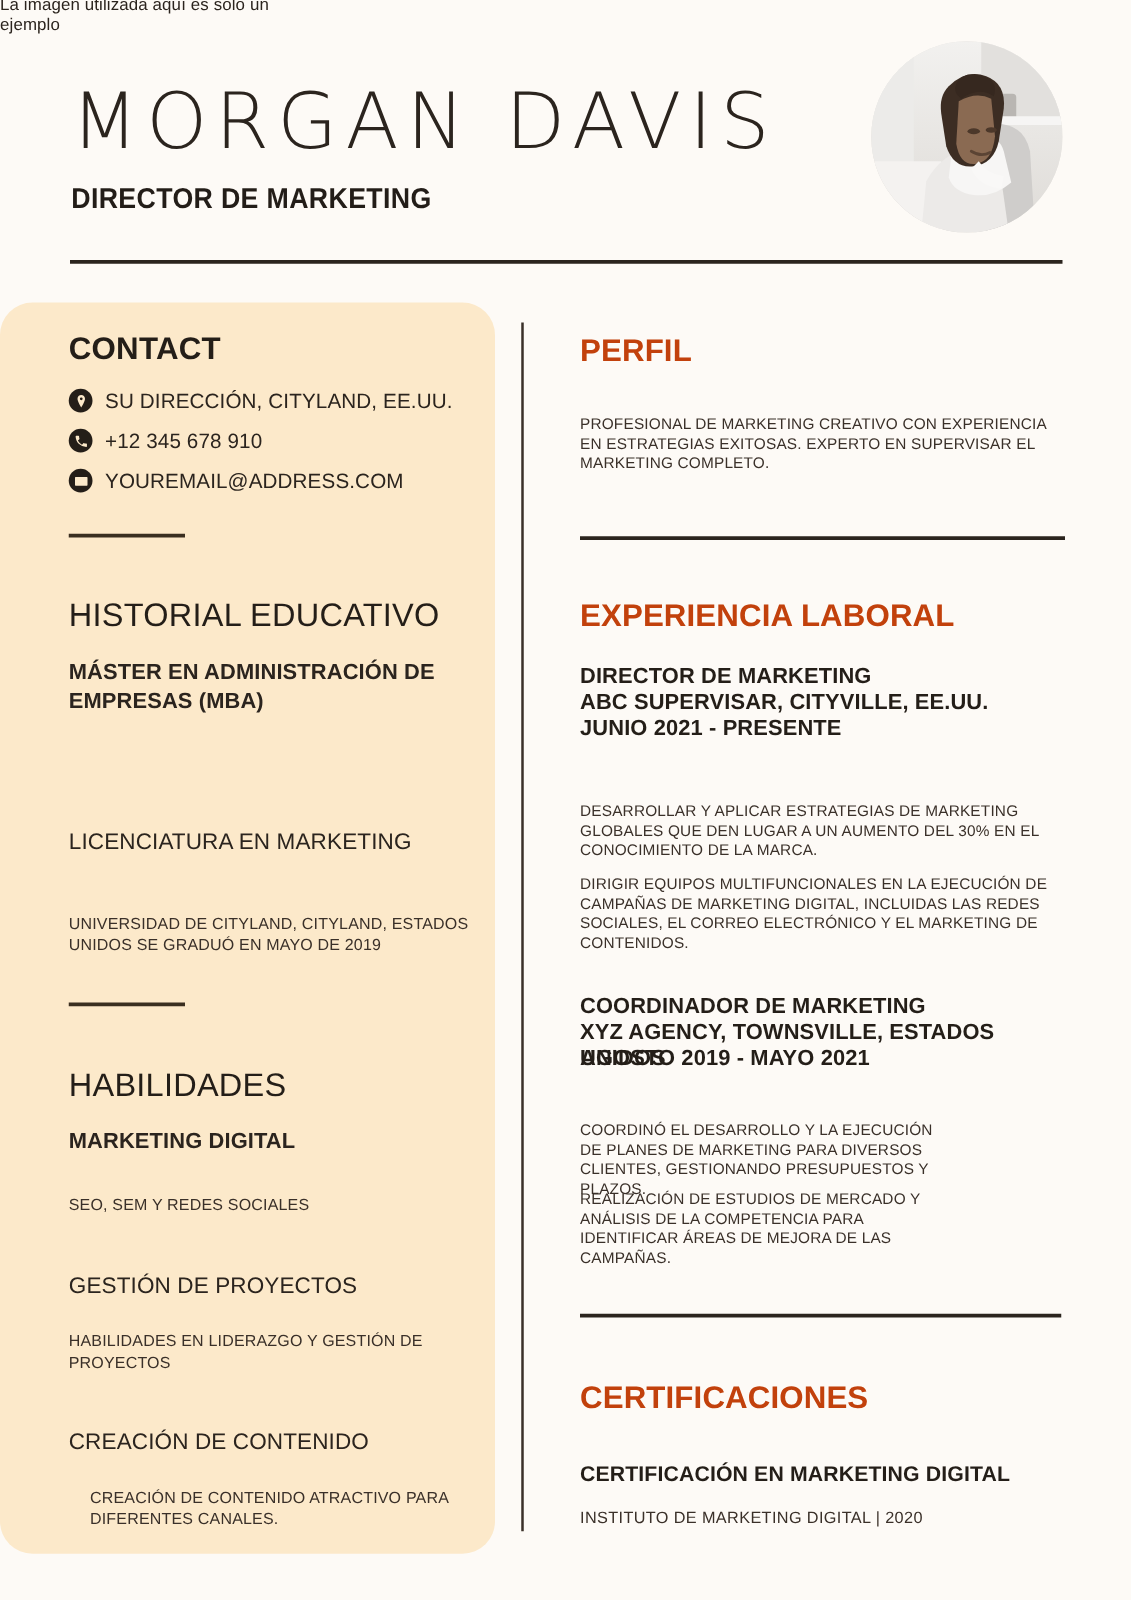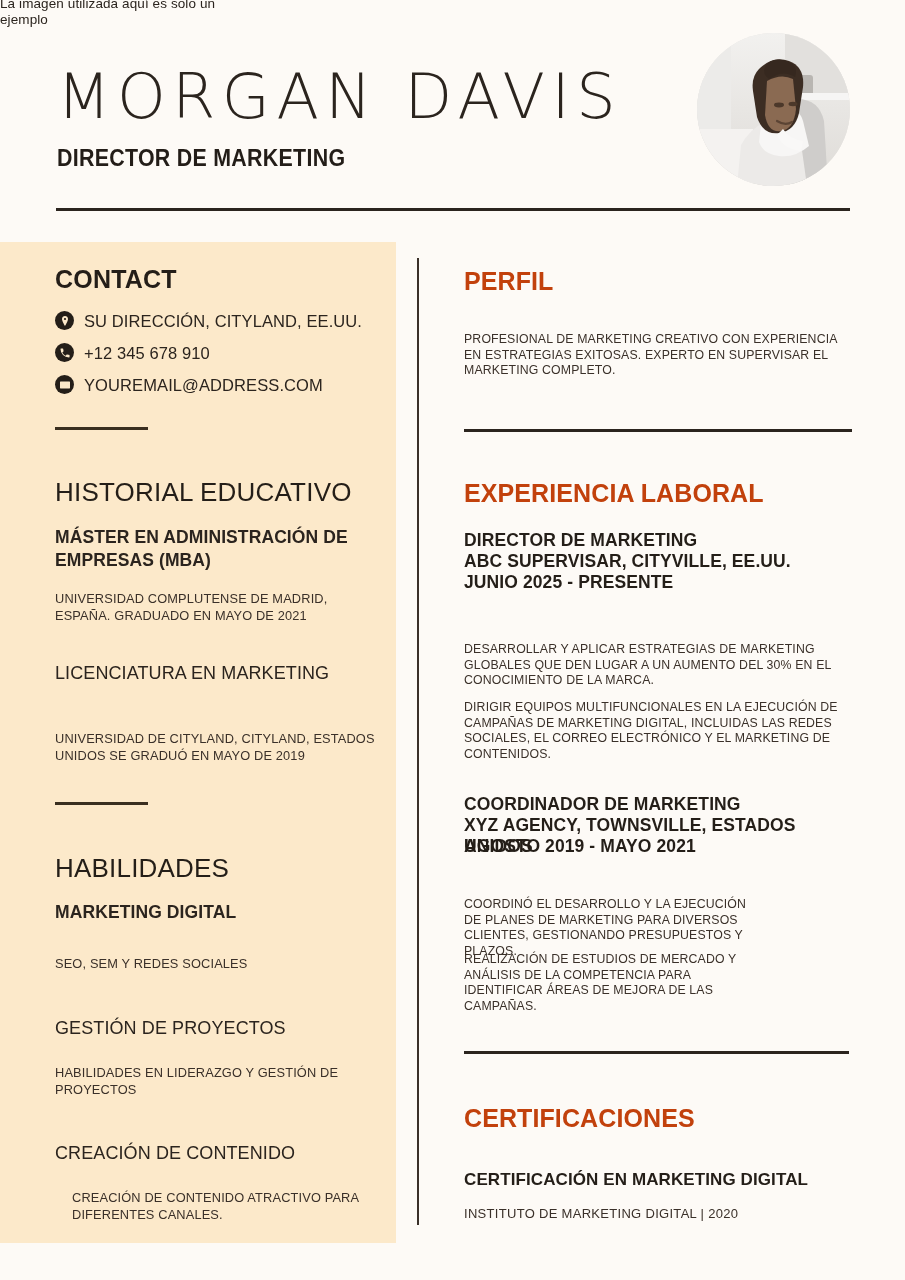--- a/index.html
+++ b/index.html
@@ -87,20 +87,21 @@
   }
 
   
   .left-panel {
     position: absolute;
     left: 0;
     top: 242px;
     width: 396px;
     height: 1001px;
     background: #fce9ca;
+    border-radius: 26px;
   }
 
   .left-inner { position: relative; width: 100%; height: 100%; }
 
   .sec-head {
     position: absolute;
     font-family: "Liberation Sans", sans-serif;
     font-weight: bold;
     font-size: 25px;
     line-height: 28px;
@@ -325,21 +326,20 @@
           </span>
           <span class="ctext">YOUREMAIL@ADDRESS.COM</span>
         </div>
       </div>
 
       <div class="short-rule" style="top:185px;"></div>
 
       <div class="sec-head light" style="left:55px; top:236px;">HISTORIAL EDUCATIVO</div>
 
       <div class="item-title bold" style="left:55px; top:284px; width:300px;">MÁSTER EN ADMINISTRACIÓN DE EMPRESAS (MBA)</div>
-      <div class="item-body" style="left:55px; top:348px; width:290px;">UNIVERSIDAD COMPLUTENSE DE MADRID, ESPAÑA. GRADUADO EN MAYO DE 2021</div>
 
       <div class="item-title" style="left:55px; top:420px; width:320px;">LICENCIATURA EN MARKETING</div>
       <div class="item-body" style="left:55px; top:488px; width:320px;">UNIVERSIDAD DE CITYLAND, CITYLAND, ESTADOS UNIDOS SE GRADUÓ EN MAYO DE 2019</div>
 
       <div class="short-rule" style="top:560px;"></div>
 
       <div class="sec-head light" style="left:55px; top:612px;">HABILIDADES</div>
 
       <div class="item-title bold" style="left:55px; top:659px; width:320px;">MARKETING DIGITAL</div>
       <div class="item-body" style="left:55px; top:713px; width:320px;">SEO, SEM Y REDES SOCIALES</div>
@@ -360,21 +360,21 @@
 
       <div class="r-head" style="top:25px;">PERFIL</div>
       <div class="r-body" style="top:90px; width:392px;">PROFESIONAL DE MARKETING CREATIVO CON EXPERIENCIA EN ESTRATEGIAS EXITOSAS. EXPERTO EN SUPERVISAR EL MARKETING COMPLETO.</div>
 
       <div class="r-rule" style="top:187px; width:388px;"></div>
 
       <div class="r-head" style="top:237px;">EXPERIENCIA LABORAL</div>
 
       <div class="r-job" style="top:288px; width:400px;">DIRECTOR DE MARKETING</div>
       <div class="r-job" style="top:309px; width:400px;">ABC SUPERVISAR, CITYVILLE, EE.UU.</div>
-      <div class="r-job" style="top:330px; width:400px;">JUNIO 2025 - PRESENTE</div>
+      <div class="r-job" style="top:330px; width:400px;">JUNIO 2021 - PRESENTE</div>
 
       <div class="r-body" style="top:400px; width:394px;">DESARROLLAR Y APLICAR ESTRATEGIAS DE MARKETING GLOBALES QUE DEN LUGAR A UN AUMENTO DEL 30% EN EL CONOCIMIENTO DE LA MARCA.</div>
       <div class="r-body" style="top:458px; width:398px;">DIRIGIR EQUIPOS MULTIFUNCIONALES EN LA EJECUCIÓN DE CAMPAÑAS DE MARKETING DIGITAL, INCLUIDAS LAS REDES SOCIALES, EL CORREO ELECTRÓNICO Y EL MARKETING DE CONTENIDOS.</div>
 
       <div class="r-job" style="top:573px; width:400px;">XYZ AGENCY, TOWNSVILLE, ESTADOS UNIDOS</div>
       <div class="r-job" style="top:552px; width:400px;">COORDINADOR DE MARKETING</div>
       <div class="r-job" style="top:594px; width:400px;">AGOSTO 2019 - MAYO 2021</div>
 
       <div class="r-body" style="top:655px; width:300px;">COORDINÓ EL DESARROLLO Y LA EJECUCIÓN DE PLANES DE MARKETING PARA DIVERSOS CLIENTES, GESTIONANDO PRESUPUESTOS Y PLAZOS.</div>
       <div class="r-body" style="top:710px; width:300px;">REALIZACIÓN DE ESTUDIOS DE MERCADO Y ANÁLISIS DE LA COMPETENCIA PARA IDENTIFICAR ÁREAS DE MEJORA DE LAS CAMPAÑAS.</div>

